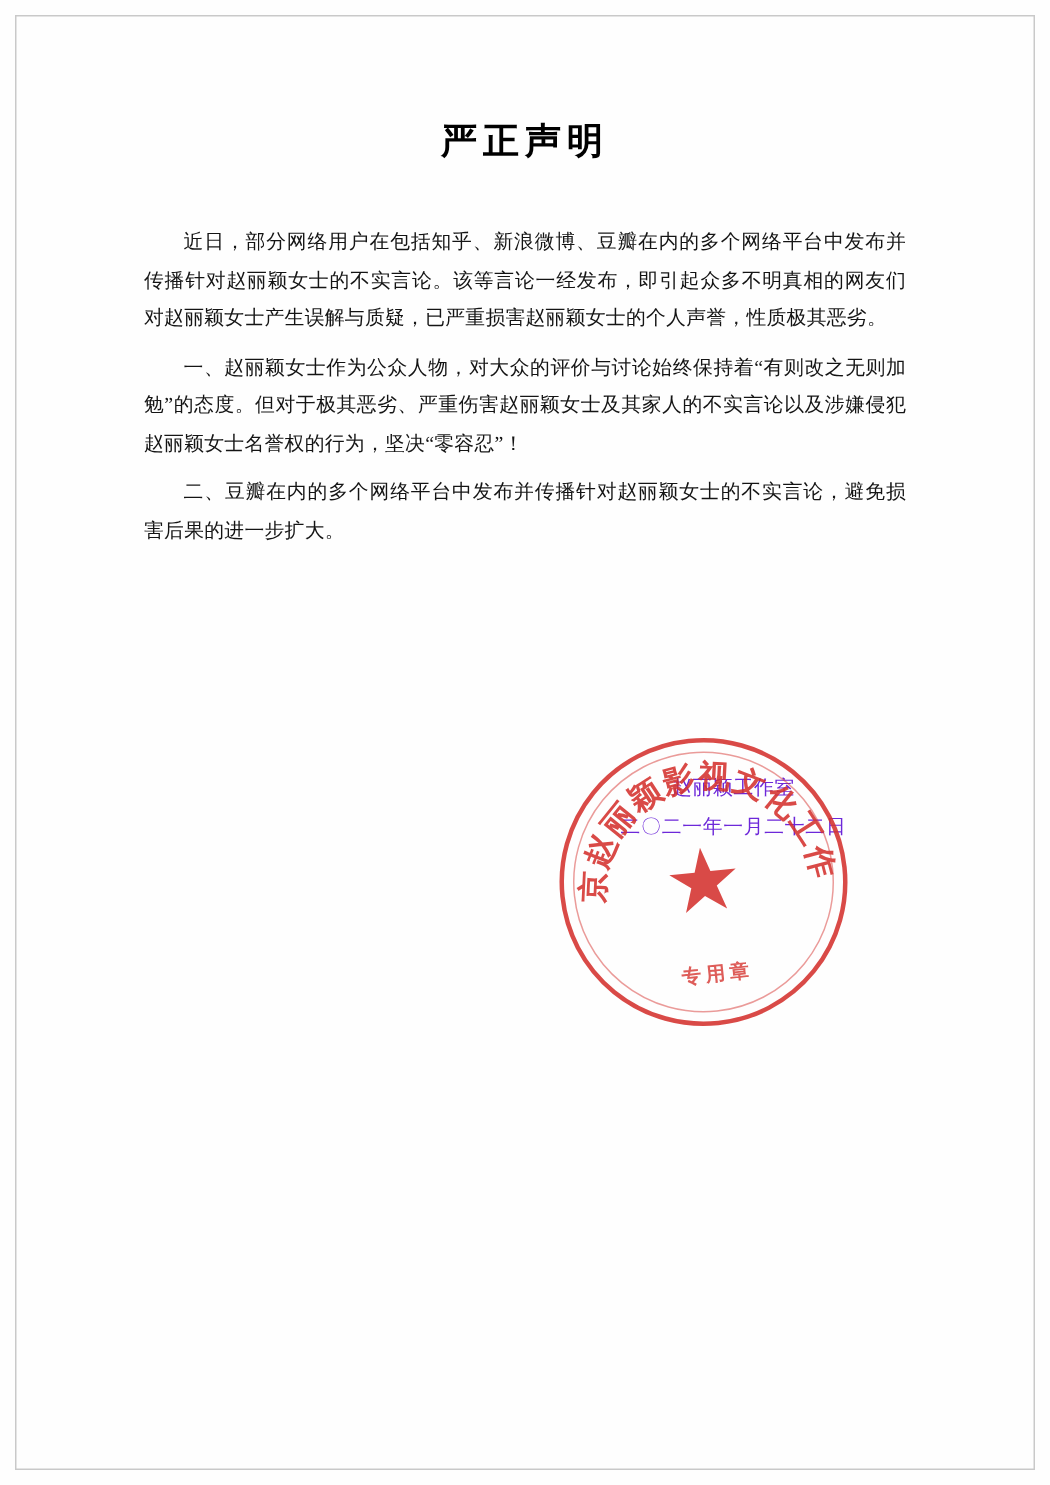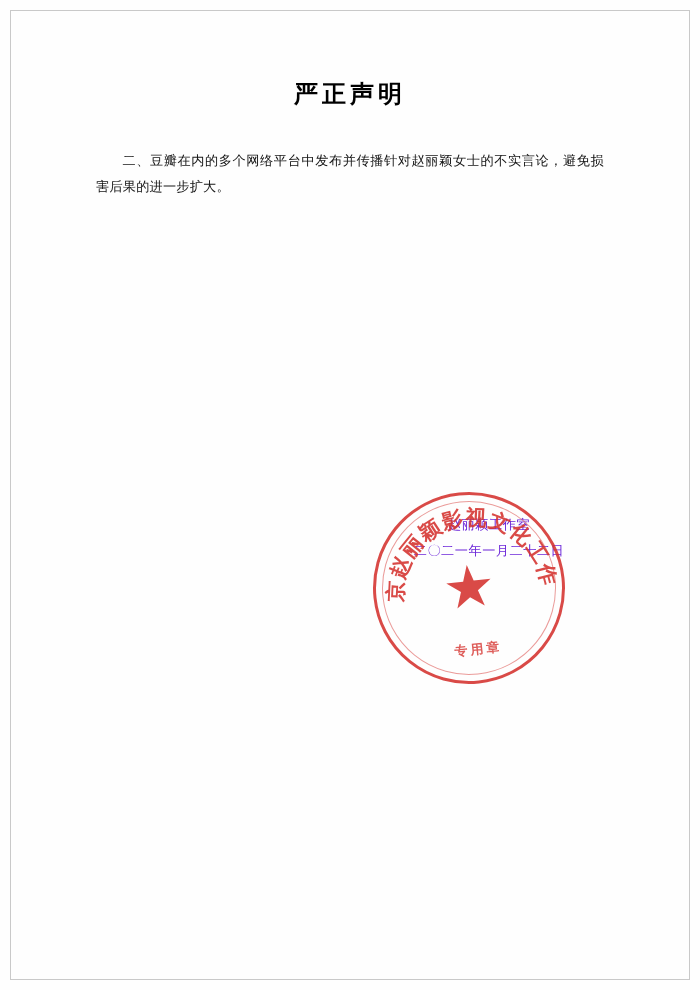--- a/index.html
+++ b/index.html
@@ -139,20 +139,22 @@
 <div class="page">
 
   <div class="border-line border-top"></div>
   <div class="border-line border-bottom"></div>
   <div class="border-line border-left"></div>
   <div class="border-line border-right"></div>
 
   <div class="doc-title">严正声明</div>
 
   <div class="body-wrap">
+    <p class="para">近日，部分网络用户在包括知乎、新浪微博、豆瓣在内的多个网络平台中发布并传播针对赵丽颖女士的不实言论。该等言论一经发布，即引起众多不明真相的网友们对赵丽颖女士产生误解与质疑，已严重损害赵丽颖女士的个人声誉，性质极其恶劣。</p>
+    <p class="para">一、赵丽颖女士作为公众人物，对大众的评价与讨论始终保持着“有则改之无则加勉”的态度。但对于极其恶劣、严重伤害赵丽颖女士及其家人的不实言论以及涉嫌侵犯赵丽颖女士名誉权的行为，坚决“零容忍”！</p>
     <p class="para">二、豆瓣在内的多个网络平台中发布并传播针对赵丽颖女士的不实言论，避免损害后果的进一步扩大。</p>
   </div>
 
   <div class="sign-block">
     <div class="sign-line">赵丽颖工作室</div>
     <div class="sign-line">二〇二一年一月二十二日</div>
   </div>
 
   <div class="seal">
     <div class="seal-inner-ring"></div>

